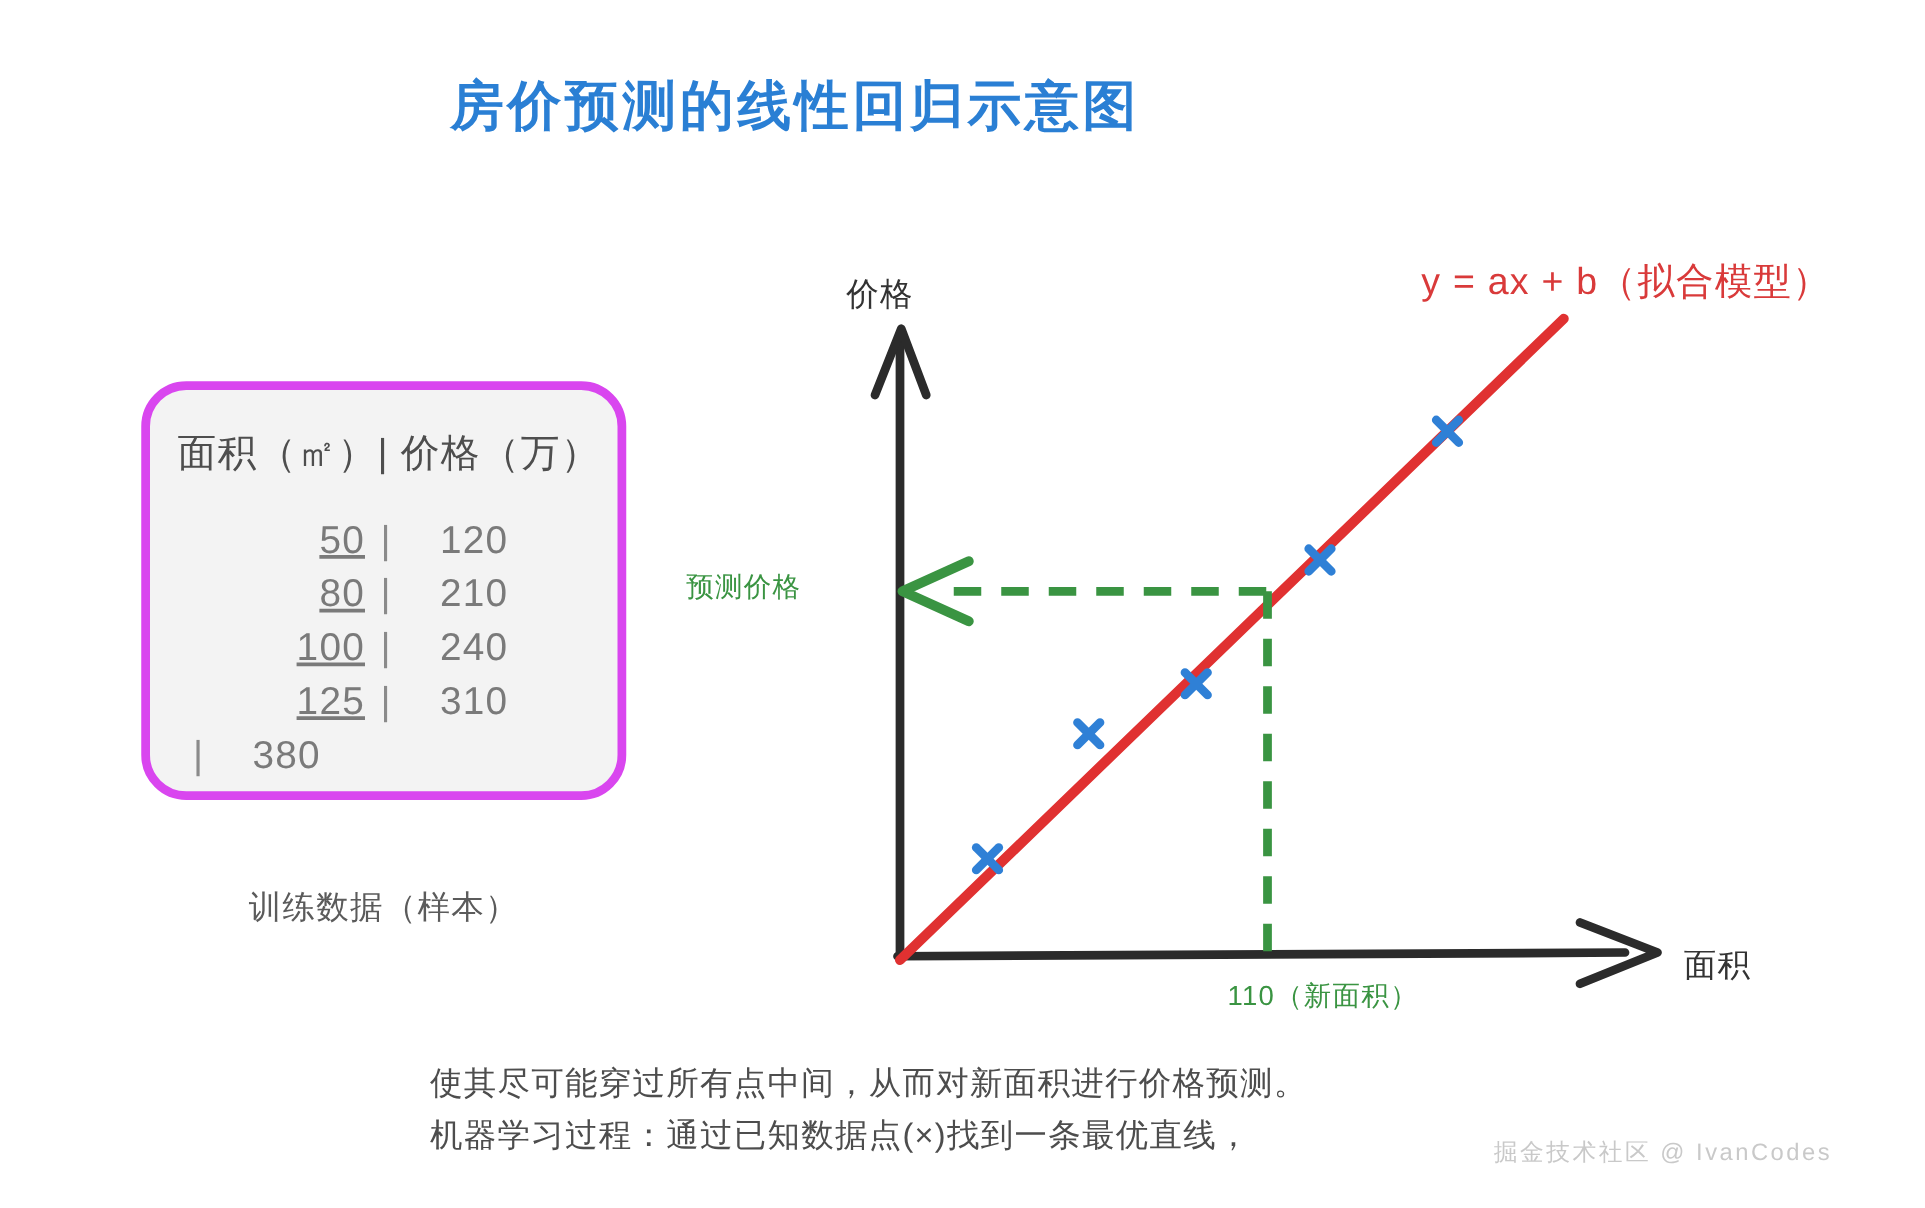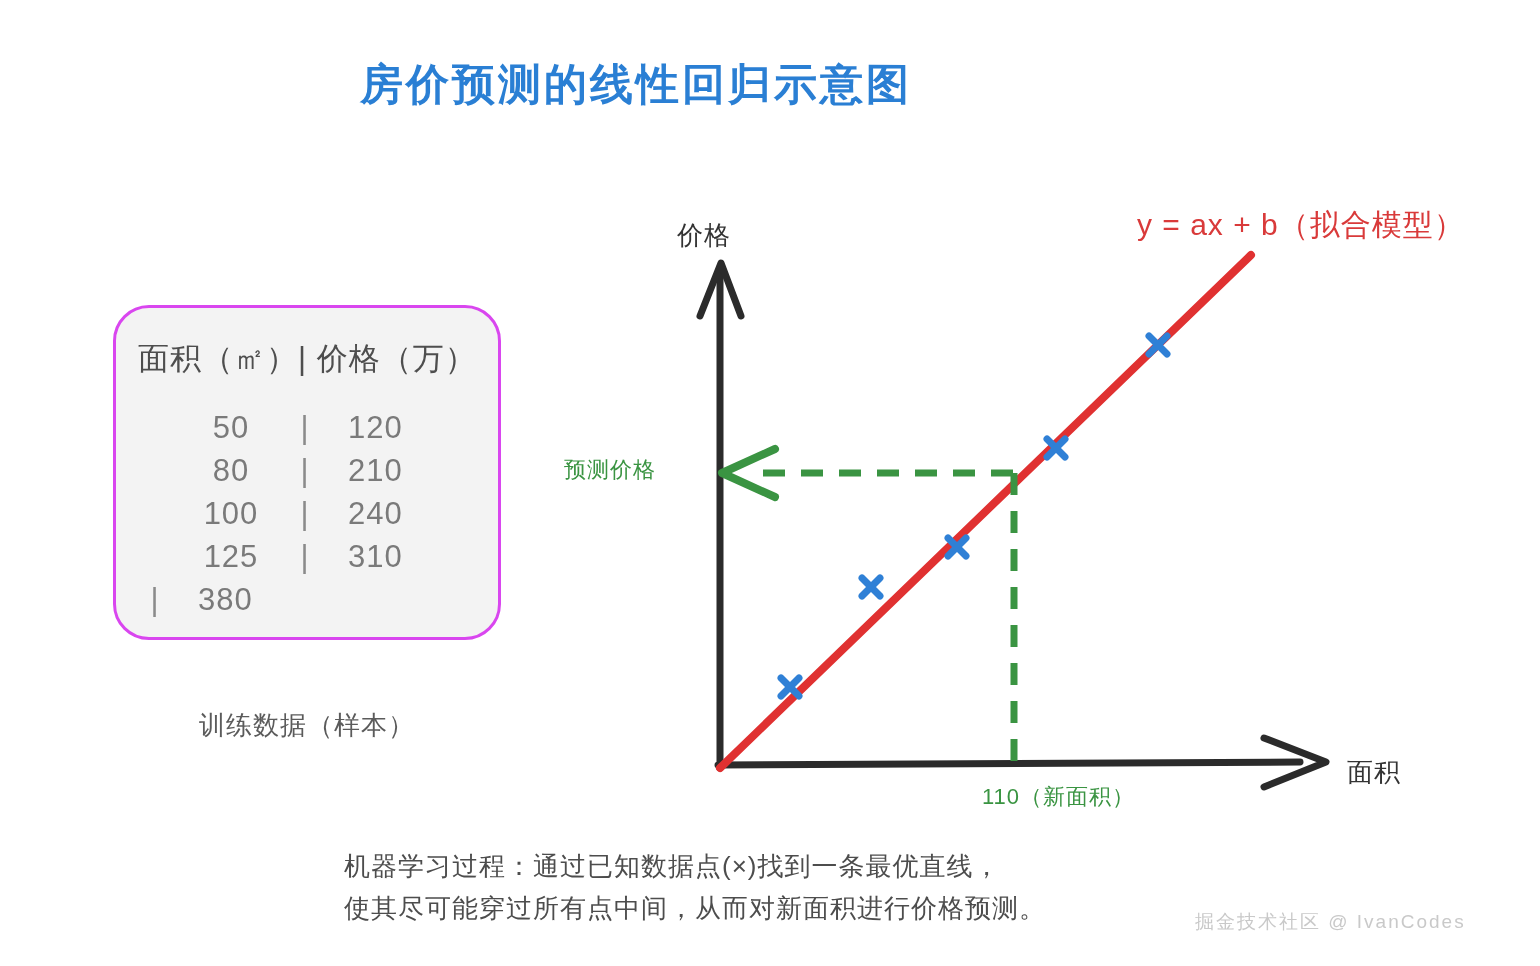--- a/index.html
+++ b/index.html
@@ -39,21 +39,21 @@
   }
 
   
   .table-card {
     position: absolute;
     left: 113px;
     top: 305px;
     width: 388px;
     height: 335px;
     background: #f3f3f3;
-    border: 3px solid #d946ef;
+    border: 7px solid #d946ef;
     border-radius: 36px;
     box-sizing: border-box;
   }
   .table-inner {
     position: absolute;
     left: 0;
     top: 0;
     width: 100%;
     height: 100%;
     padding: 30px 22px 0 22px;
@@ -73,21 +73,22 @@
     align-items: baseline;
     font-size: 31px;
     letter-spacing: 1px;
     line-height: 43px;
     color: #7a7a7a;
   }
   .cell-area {
     width: 150px;
     padding-left: 36px;
     box-sizing: border-box;
-    text-align: center;
+    text-align: right;
+    text-decoration: underline;
   }
   .cell-sep {
     width: 34px;
     text-align: center;
     color: #8a8a8a;
   }
   .cell-price {
     flex: 1;
     padding-left: 26px;
     box-sizing: border-box;
@@ -130,21 +131,21 @@
     left: 1137px;
     top: 205px;
     font-size: 30px;
     font-weight: 400;
     color: #d93a3a;
     letter-spacing: 1px;
     white-space: nowrap;
   }
   .predict-label {
     position: absolute;
-    left: 564px;
+    left: 549px;
     top: 455px;
     font-size: 22px;
     color: #3a9442;
     letter-spacing: 1px;
     white-space: nowrap;
   }
   .newarea-label {
     position: absolute;
     left: 982px;
     top: 782px;
@@ -268,19 +269,19 @@
       <div class="table-row">
         <span class="cell-sep">|</span>
         <span class="cell-price">380</span>
       </div>
     </div>
   </div>
 
   <div class="table-caption">训练数据（样本）</div>
 
   <div class="footer-desc">
+    <div>使其尽可能穿过所有点中间，从而对新面积进行价格预测。</div>
     <div>机器学习过程：通过已知数据点(×)找到一条最优直线，</div>
-    <div>使其尽可能穿过所有点中间，从而对新面积进行价格预测。</div>
   </div>
 
   <div class="watermark">掘金技术社区 @ IvanCodes</div>
 
 </div>
 
 </body></html>

